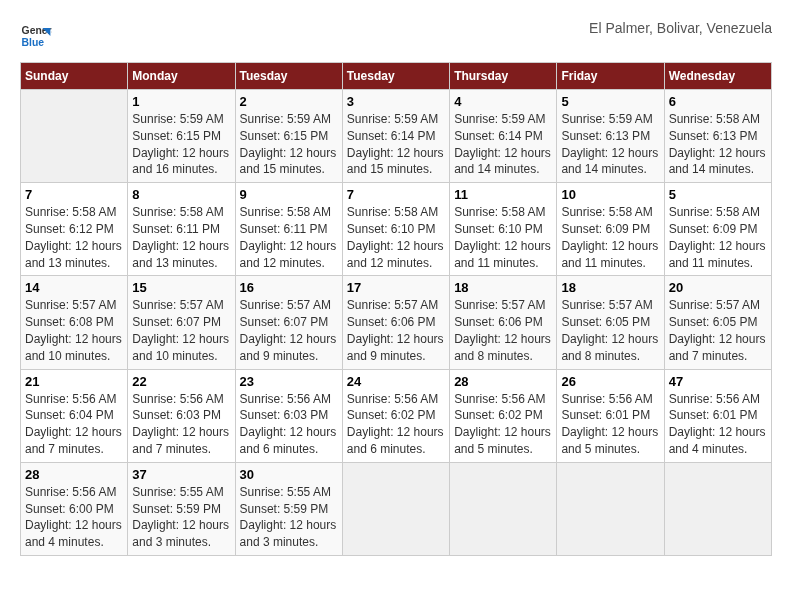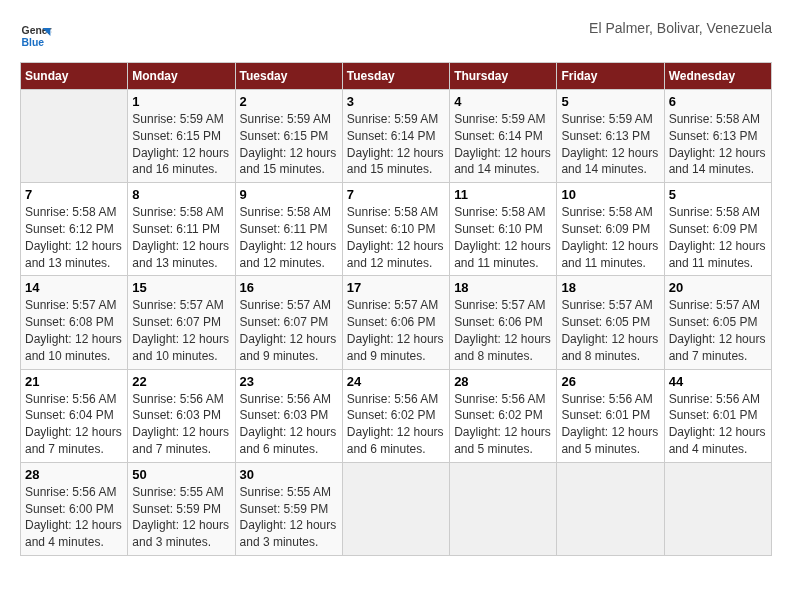--- a/index.html
+++ b/index.html
@@ -292,37 +292,37 @@
 and 5 minutes.</div>
         </td>
         <td>
           <span class="day-number">26</span>
           <div class="day-info" style="white-space: pre-line;">Sunrise: 5:56 AM
 Sunset: 6:01 PM
 Daylight: 12 hours
 and 5 minutes.</div>
         </td>
         <td>
-          <span class="day-number">44</span>
+          <span class="day-number">47</span>
           <div class="day-info" style="white-space: pre-line;">Sunrise: 5:56 AM
 Sunset: 6:01 PM
 Daylight: 12 hours
 and 4 minutes.</div>
         </td>
       </tr>
       <tr>
         <td>
           <span class="day-number">28</span>
           <div class="day-info" style="white-space: pre-line;">Sunrise: 5:56 AM
 Sunset: 6:00 PM
 Daylight: 12 hours
 and 4 minutes.</div>
         </td>
         <td>
-          <span class="day-number">50</span>
+          <span class="day-number">37</span>
           <div class="day-info" style="white-space: pre-line;">Sunrise: 5:55 AM
 Sunset: 5:59 PM
 Daylight: 12 hours
 and 3 minutes.</div>
         </td>
         <td>
           <span class="day-number">30</span>
           <div class="day-info" style="white-space: pre-line;">Sunrise: 5:55 AM
 Sunset: 5:59 PM
 Daylight: 12 hours

